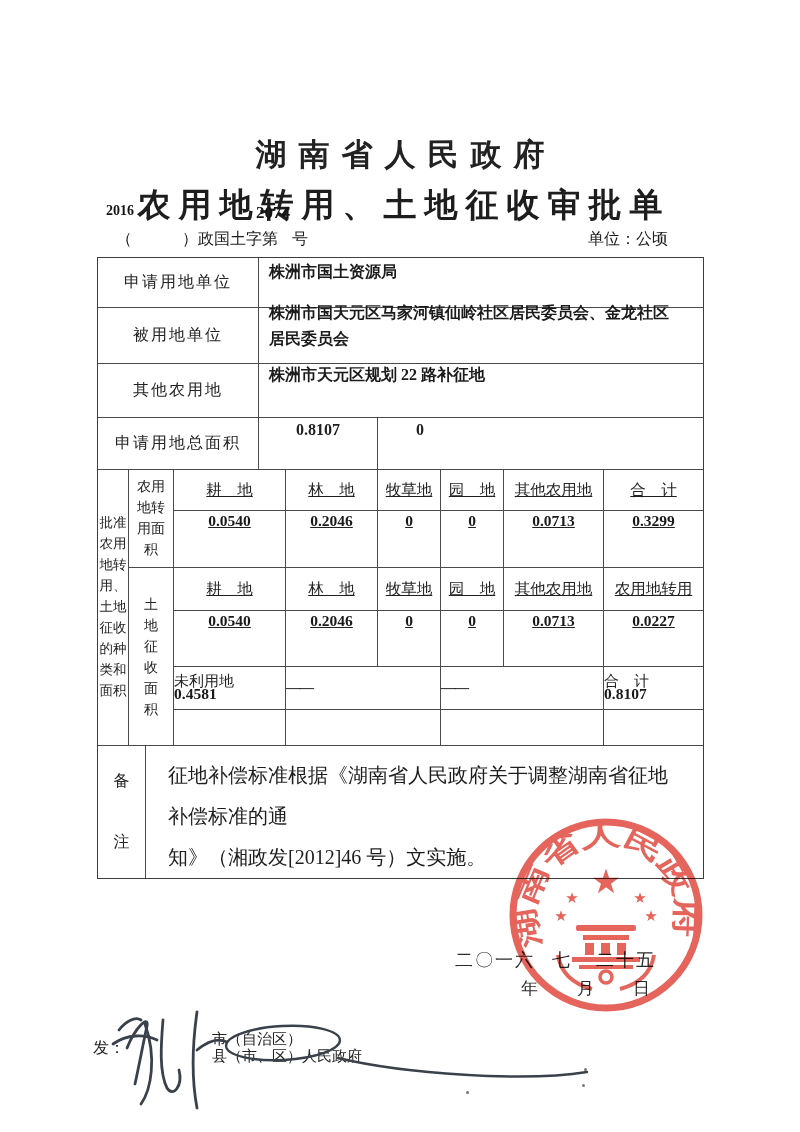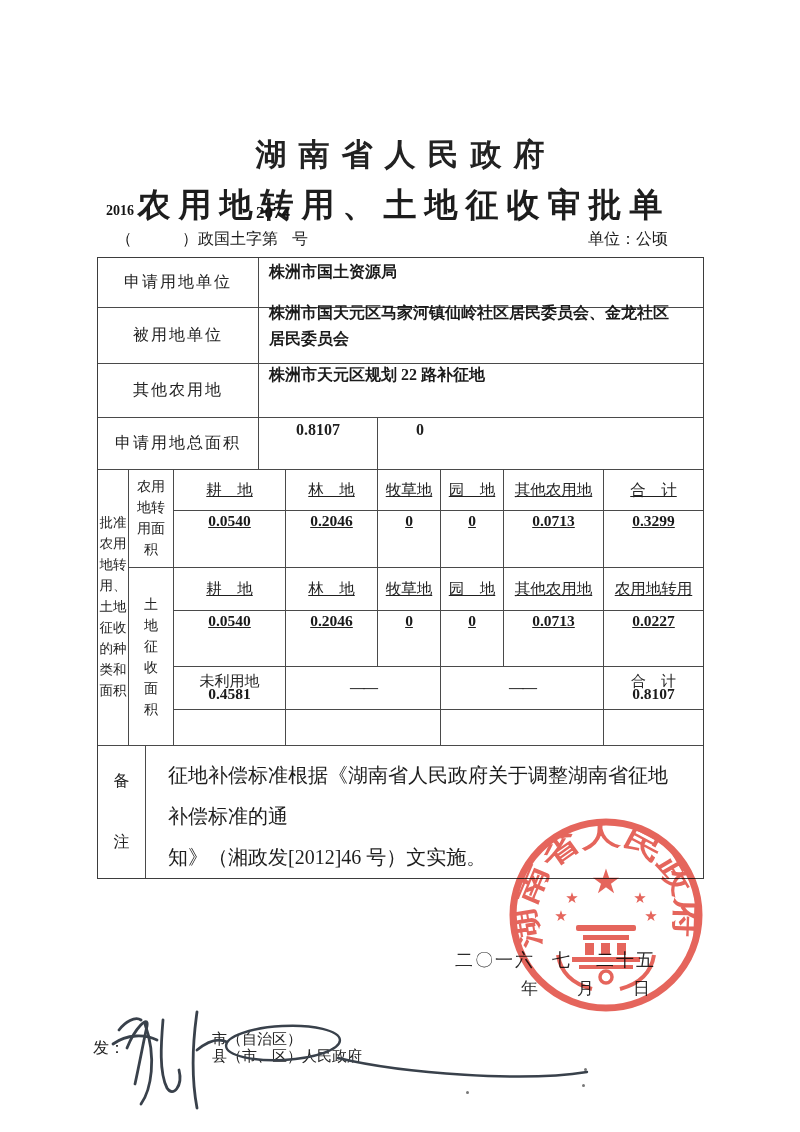--- a/index.html
+++ b/index.html
@@ -55,21 +55,21 @@
   .col .hd{height:41px;border-bottom:1px solid #4a4a4a;box-sizing:border-box;display:flex;
     align-items:center;justify-content:center;font-size:15.5px;color:#242424;}
   .col .hdB{height:43px;}
   .col .vl{text-align:center;padding-top:1px;font-size:15.5px;font-weight:700;color:#1a1a1a;}
   .dataB{flex:1;display:flex;flex-direction:column;}
   .dataB-top{height:99px;border-bottom:1px solid #4a4a4a;box-sizing:border-box;display:flex;}
   .unused-row{height:43px;border-bottom:1px solid #4a4a4a;box-sizing:border-box;display:flex;}
   .empty-row{flex:1;display:flex;}
   .u1{width:112px}.u2{width:155px}.u3{width:163px}.u4{flex:1}
   .ucell{box-sizing:border-box;border-right:1px solid #4a4a4a;display:flex;flex-direction:column;
-    align-items:center;justify-content:center;line-height:1.05;}
+    justify-content:center;line-height:1.05;}
   .ucell:last-child{border-right:none;}
   .ucell .sm{font-size:15px;color:#242424;}
   .ucell .bv{font-size:15.5px;font-weight:700;margin-top:-3px;color:#1a1a1a;}
   .dash{font-size:15px;font-weight:600;letter-spacing:-2px;color:#2e2e2e;}
 
   
   .remark-lbl{width:48px;border-right:1px solid #4a4a4a;box-sizing:border-box;display:flex;
     align-items:center;justify-content:center;text-align:center;font-size:16px;line-height:1.9;
     white-space:pre-line;color:#242424;}
   .remark-body{flex:1;padding:9px 16px 0 22px;font-size:20px;line-height:2.05;

